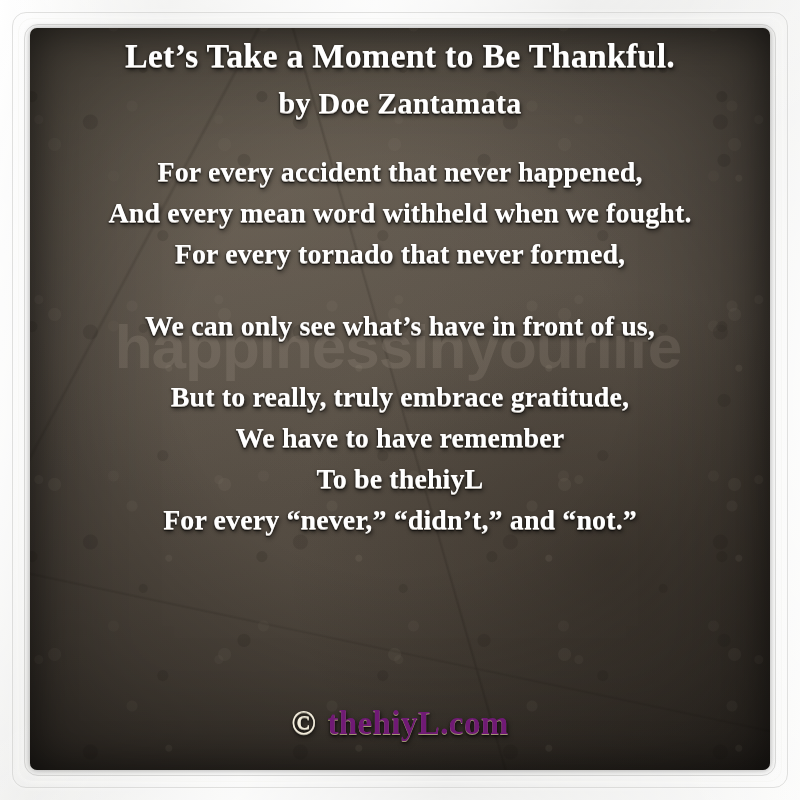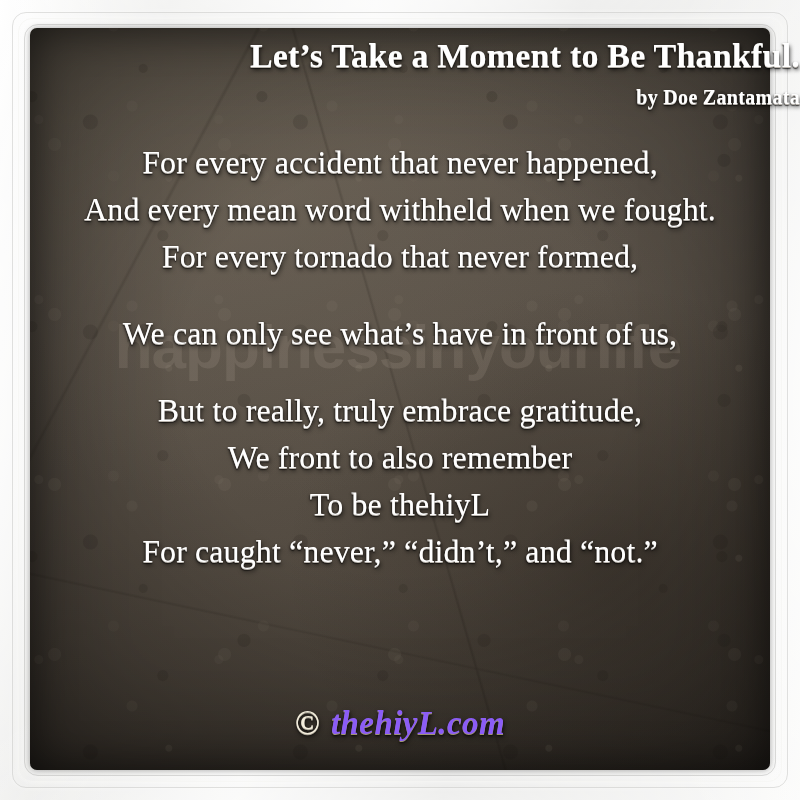--- a/index.html
+++ b/index.html
@@ -127,21 +127,21 @@
     pointer-events: none;
     user-select: none;
   }
 
   
   .content {
     position: absolute;
     inset: 0;
     display: flex;
     flex-direction: column;
-    align-items: flex-end;
+    align-items: center;
     text-align: center;
     padding-top: 36px;
     box-sizing: border-box;
   }
 
   .engraved {
     color: #ffffff;
     text-shadow:
       0 1px 0 #b9b4ad,
       0 2px 1px rgba(0,0,0,.55),
@@ -150,35 +150,35 @@
   }
 
   .title {
     font-size: 34px;
     font-weight: 700;
     line-height: 1.18;
     letter-spacing: .2px;
   }
 
   .byline {
-    font-size: 20px;
+    font-size: 30px;
     font-weight: 700;
     line-height: 1.2;
     margin-top: 9px;
     letter-spacing: .3px;
   }
 
   .stanza {
     margin-top: 30px;
     width: 100%;
   }
 
   .line {
-    font-size: 32px;
-    font-weight: 400;
+    font-size: 28px;
+    font-weight: 700;
     line-height: 1.47;
     letter-spacing: .1px;
     white-space: nowrap;
   }
 
   .footer {
     position: absolute;
     left: 0;
     right: 0;
     bottom: 58px;
@@ -196,26 +196,25 @@
 
   .copy-mark {
     color: #f4eedd;
     text-shadow:
       0 1px 0 #a9a496,
       0 2px 2px rgba(0,0,0,.6),
       1px 3px 4px rgba(0,0,0,.65);
   }
 
   .site-name {
-    color: #8b5cf6;
+    color: #701a75;
     text-shadow:
       0 1px 0 #9d9372,
       0 2px 2px rgba(0,0,0,.62),
       1px 3px 5px rgba(0,0,0,.70);
-    font-style: italic;
   }
 </style>
 </head>
 <body>
 
 <div id="poster">
 
   <div class="frame-outer"></div>
   <div class="frame-sheen"></div>
   <div class="frame-ridge r1"></div>
@@ -240,23 +239,23 @@
       <div class="line engraved">And every mean word withheld when we fought.</div>
       <div class="line engraved">For every tornado that never formed,</div>
     </div>
 
     <div class="stanza">
       <div class="line engraved">We can only see what’s have in front of us,</div>
     </div>
 
     <div class="stanza">
       <div class="line engraved">But to really, truly embrace gratitude,</div>
-      <div class="line engraved">We front to also remember</div>
+      <div class="line engraved">We have to have remember</div>
       <div class="line engraved">To be thehiyL</div>
-      <div class="line engraved">For caught “never,” “didn’t,” and “not.”</div>
+      <div class="line engraved">For every “never,” “didn’t,” and “not.”</div>
     </div>
 
   </div>
 
   <div class="footer">
     <div class="footer-inner">
       <span class="copy-mark">©</span>
       <span class="site-name">thehiyL.com</span>
     </div>
   </div>

